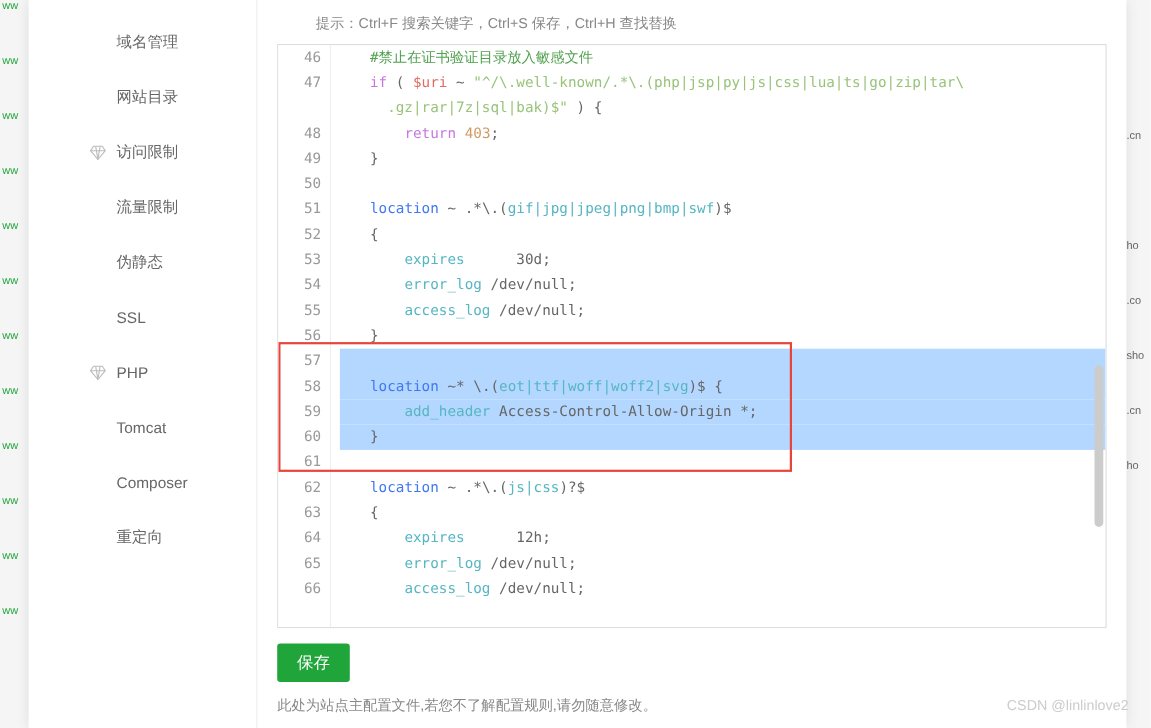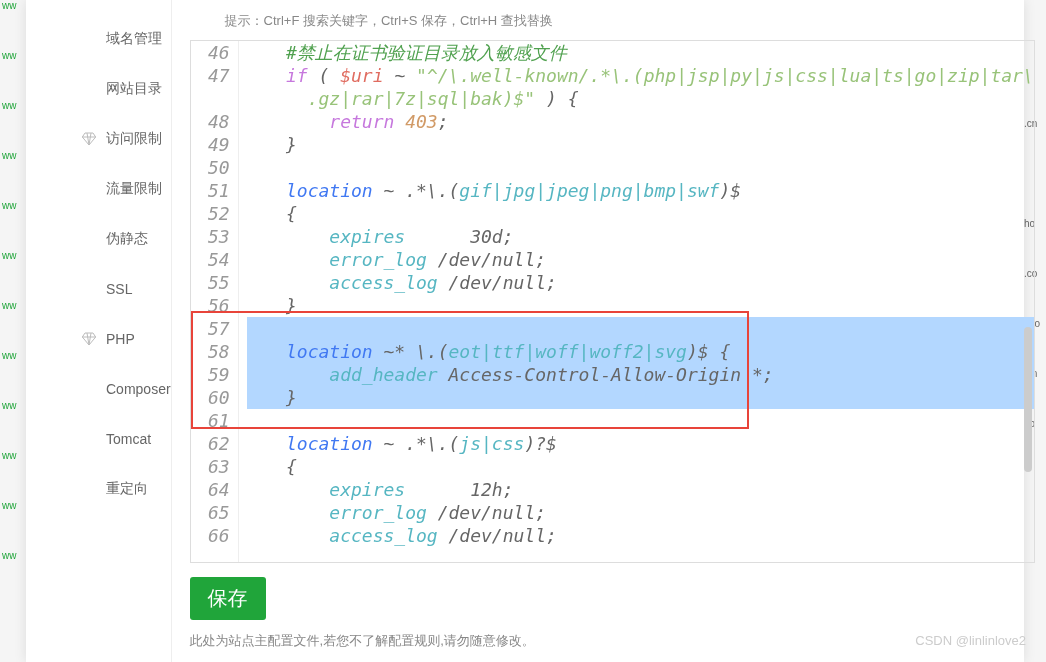--- a/index.html
+++ b/index.html
@@ -11,41 +11,41 @@
     .panel { position: absolute; left: 26px; top: 0; right: 22px; bottom: 0; background: #fff; box-shadow: 0 0 12px rgba(0,0,0,0.1); display: flex; }
     .sidebar { width: 168px; border-right: 1px solid #eee; padding-top: 14px; margin-left: 40px; }
     .side-item { display: flex; align-items: center; height: 50px; padding-left: 40px; color: #666; cursor: pointer; position: relative; }
     .side-item.active { color: #333; }
     .side-item.highlighted { outline: 2px solid #e8443a; outline-offset: -4px; }
     .side-item.has-icon { padding-left: 40px; }
     .side-icon { position: absolute; left: 14px; width: 18px; height: 18px; display: flex; align-items: center; justify-content: center; }
     .main { flex: 1; padding: 0 18px 12px 18px; display: flex; flex-direction: column; }
     .hint { color: #888; padding: 12px 0 10px 0; font-size: 13px; margin-left: 35px; }
     .editor-wrap { flex: 1; border: 1px solid #ddd; position: relative; overflow: hidden; }
-    .editor { display: flex; height: 100%; font-family: Consolas, Monaco, monospace; font-size: 18px; line-height: 23px; font-style: italic; }
+    .editor { display: flex; height: 100%; font-family: Consolas, Monaco, monospace; font-size: 13px; line-height: 23px; }
     .gutter { width: 48px; background: #fff; border-right: 1px solid #eee; text-align: right; color: #999; padding-top: 0; }
     .gutter div { padding-right: 8px; height: 23px; }
     .code { flex: 1; position: relative; padding-left: 4px; white-space: pre; }
     .code-line { height: 23px; position: relative; }
     .code-line.wrap-line { height: 46px; }
     .selected-bg { position: absolute; left: 4px; right: 0; background: #b3d7ff; z-index: 0; }
     .code-text { position: relative; z-index: 1; }
     .tok-kw { color: #c678dd; }
     .tok-str { color: #98c379; }
     .tok-var { color: #e06c60; }
     .tok-num { color: #d19a66; }
     .tok-ident { color: #56b6c2; }
     .tok-comment { color: #50a14f; }
     .tok-plain { color: #666; }
     .tok-dir { color: #4078f2; }
     .tok-path { color: #666; }
     .red-box { position: absolute; border: 2px solid #e8443a; z-index: 5; pointer-events: none; }
     .scrollbar-v { position: absolute; right: 2px; top: 2px; bottom: 2px; width: 8px; }
     .scrollbar-thumb { position: absolute; left: 0; right: 0; background: #ccc; border-radius: 4px; }
-    .save-btn { margin-top: 14px; background: #20a53a; color: #fff; border: none; padding: 8px 18px; border-radius: 3px; font-size: 20px; cursor: pointer; width: fit-content; }
+    .save-btn { margin-top: 14px; background: #20a53a; color: #fff; border: none; padding: 8px 18px; border-radius: 3px; font-size: 15px; cursor: pointer; width: fit-content; }
     .note { color: #888; margin-top: 12px; font-size: 13px; }
     .watermark { position: absolute; right: 20px; bottom: 14px; color: #ccc; font-size: 13px; z-index: 10; }
     .diamond-svg { width: 16px; height: 16px; }
   </style>
 </head>
 <body>
 
 <div class="bg-rows">
     <div class="bg-row">ww</div>
     <div class="bg-row">ww</div>
@@ -106,24 +106,24 @@
       <div class="side-item has-icon">
         <span class="side-icon">
           <svg class="diamond-svg" viewBox="0 0 24 24" fill="none" stroke="#bbb" stroke-width="1.5">
             <path d="M6 3h12l4 6-10 12L2 9z"></path>
             <path d="M2 9h20M9 3l3 18M15 3l-3 18"></path>
           </svg>
         </span>
         <span>PHP</span>
       </div>
       <div class="side-item">
-        <span>Composer</span>
+        <span>Tomcat</span>
       </div>
       <div class="side-item">
-        <span>Tomcat</span>
+        <span>Composer</span>
       </div>
       <div class="side-item">
         <span>重定向</span>
       </div>
     </div>
   <div class="main">
     <div class="hint">提示：Ctrl+F 搜索关键字，Ctrl+S 保存，Ctrl+H 查找替换</div>
     <div class="editor-wrap">
       <div class="editor">
         <div class="gutter">

